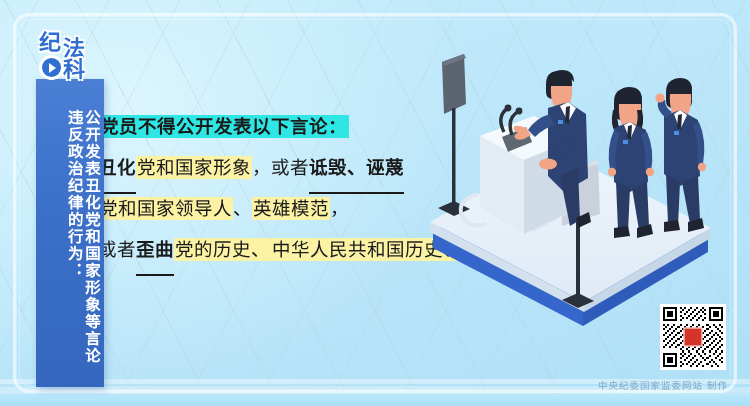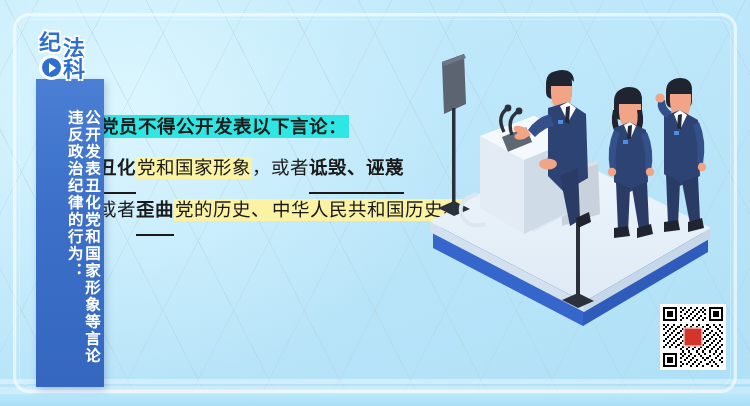--- a/index.html
+++ b/index.html
@@ -82,21 +82,21 @@
   .vcol-sub{font-size:15.5px;}
 
   
   .body-text{
     position:absolute;left:98px;top:106px;width:410px;
     font-family:"DejaVu Serif","Liberation Serif",serif;
     color:#1a1a1a;font-size:18.5px;line-height:41px;letter-spacing:.5px;
   }
   .ln{white-space:nowrap;}
   .hl-cyan{background:#2ee6e3;padding:1px 2px;font-weight:bold;margin-top:10px;}
-  .hl-yellow{background:#fbf2a4;padding:1px 1px;font-family:Liberation Serif, serif;}
+  .hl-yellow{background:#fbf2a4;padding:1px 1px;}
   .ul{font-weight:bold;border-bottom:2.2px solid #1a1a1a;padding-bottom:14px;}
 
   
   .illus{position:absolute;left:408px;top:36px;width:330px;height:300px;}
   .illus svg{display:block;width:330px;height:300px;}
 
   
   .qr-wrap{position:absolute;right:24px;bottom:36px;width:66px;height:66px;background:#fff;padding:3px;box-sizing:border-box;}
   .qr-wrap svg{display:block;}
   .qr-logo{
@@ -138,20 +138,23 @@
         </span>
     </div>
   </div>
 
   <div class="body-text">
     <div class="ln">
       <span class="hl-cyan">党员不得公开发表以下言论：</span>
     </div>
     <div class="ln">
       <span class="ul">丑化</span><span class="hl-yellow">党和国家形象</span><span>，或者</span><span class="ul">诋毁、诬蔑</span>
+    </div>
+    <div class="ln">
+      <span class="hl-yellow">党和国家领导人</span><span>、</span><span class="hl-yellow">英雄模范</span><span>，</span>
     </div>
     <div class="ln">
       <span>或者</span><span class="ul">歪曲</span><span class="hl-yellow">党的历史、</span><span class="hl-yellow">中华人民共和国历史、</span>
     </div>
   </div>
 
   <div class="illus">
     <svg viewBox="0 0 330 300" xmlns="http://www.w3.org/2000/svg">
       <defs>
         <linearGradient id="plat" x1="0" y1="0" x2="0" y2="1">
@@ -480,13 +483,14 @@
           <rect x="13" y="28" width="1" height="1"></rect>
           <rect x="16" y="28" width="1" height="1"></rect>
           <rect x="19" y="28" width="1" height="1"></rect>
           <rect x="23" y="28" width="1" height="1"></rect>
           <rect x="26" y="28" width="1" height="1"></rect>
       </g>
     </svg>
     <div class="qr-logo"></div>
   </div>
 
+  <div class="credit">中央纪委国家监委网站 制作</div>
 </div>
 
 </body></html>

